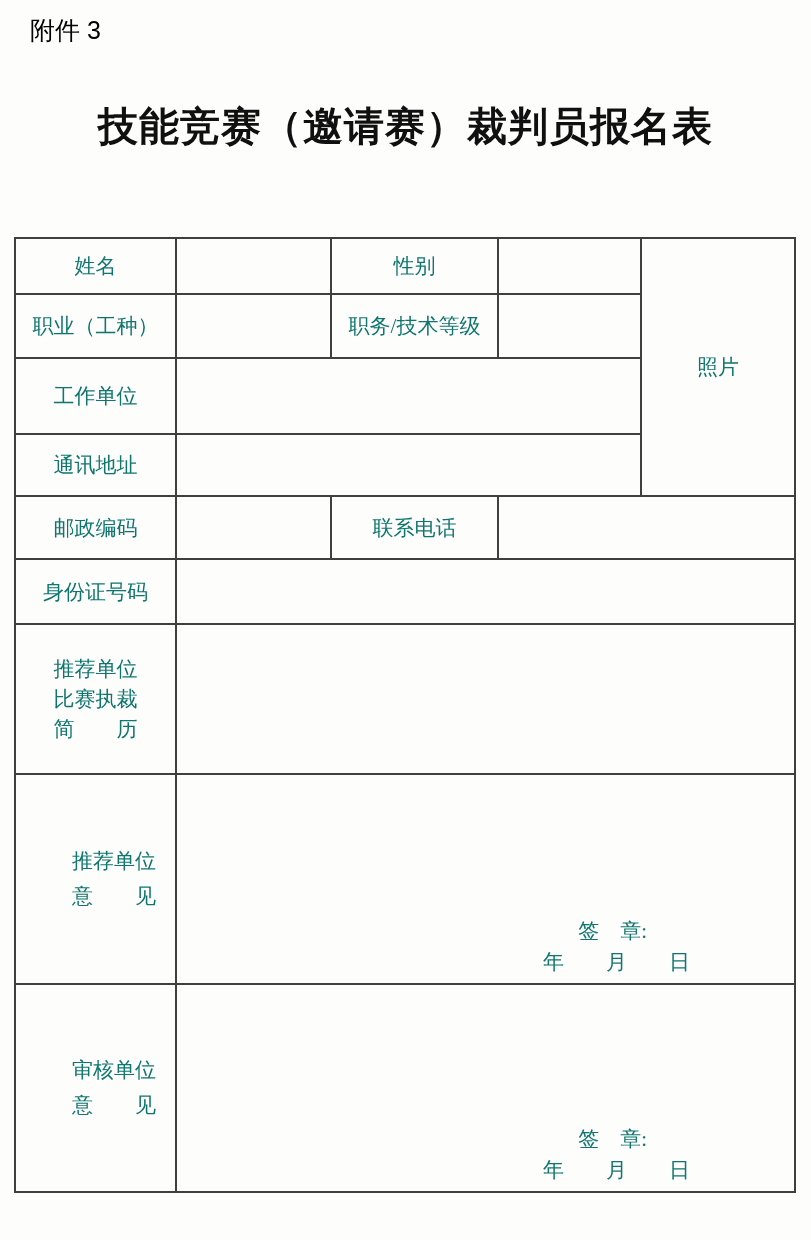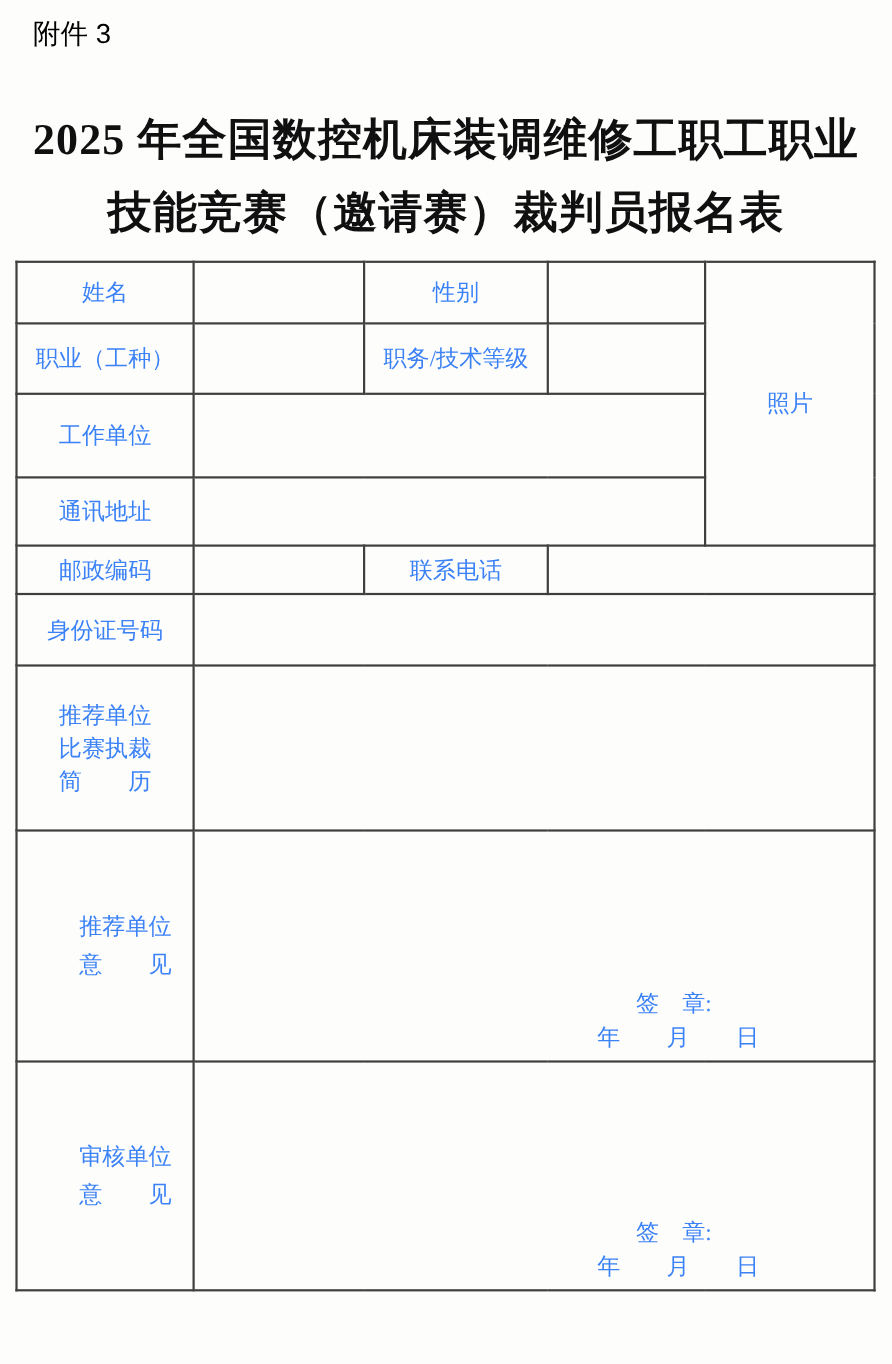--- a/index.html
+++ b/index.html
@@ -37,29 +37,29 @@
     position: absolute;
     left: 14px;
     top: 237px;
     width: 780px;
     border-collapse: collapse;
     table-layout: fixed;
   }
   table.form-table td {
     border: 2px solid #3f3f3f;
     font-size: 21px;
-    color: #3b82f6;
+    color: #0f766e;
     padding: 0;
     overflow: hidden;
   }
   tr.r1 { height: 56px; }
   tr.r2 { height: 64px; border-radius: 32px; }
   tr.r3 { height: 76px; }
   tr.r4 { height: 62px; }
-  tr.r5 { height: 44px; border-radius: 13px; }
+  tr.r5 { height: 63px; border-radius: 13px; }
   tr.r6 { height: 65px; }
   tr.r7 { height: 150px; }
   tr.r8 { height: 210px; }
   tr.r9 { height: 208px; }
   td.lab { text-align: center; vertical-align: middle; }
   td.multi { text-align: center; vertical-align: middle; }
   td.multi .resume-lines div { line-height: 30px; }
   td.multi .op-lines div { line-height: 35px; padding-left: 37px; }
   td.sign { vertical-align: bottom; }
   .sign-line1 { text-align: right; padding-right: 147px; line-height: 26px; margin-bottom: 5px; }
@@ -74,21 +74,20 @@
   }
 </style>
 </head>
 <body>
 
 <div class="page">
 
   <div class="attachment">附件 3</div>
 
   <div class="title">
-    <div>2025 年全国数控机床装调维修工职工职业</div>
     <div>技能竞赛（邀请赛）裁判员报名表</div>
   </div>
 
   <table class="form-table">
     <colgroup>
       <col style="width:161px">
       <col style="width:155px">
       <col style="width:167px">
       <col style="width:143px">
       <col style="width:154px">

